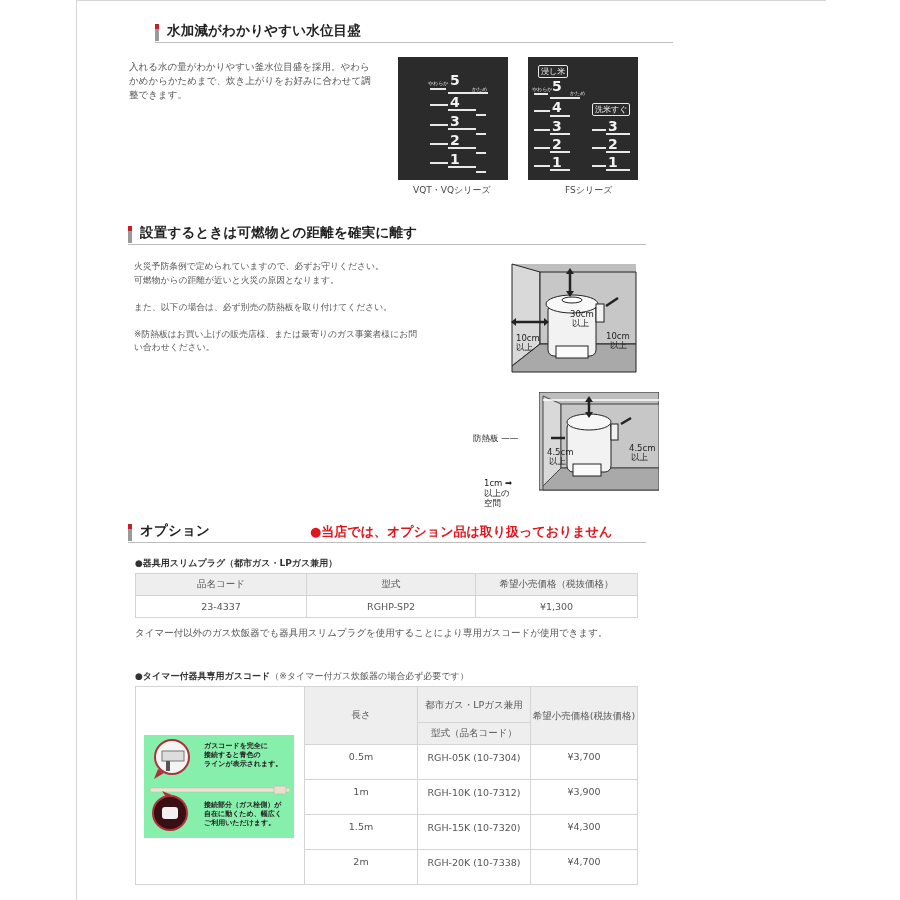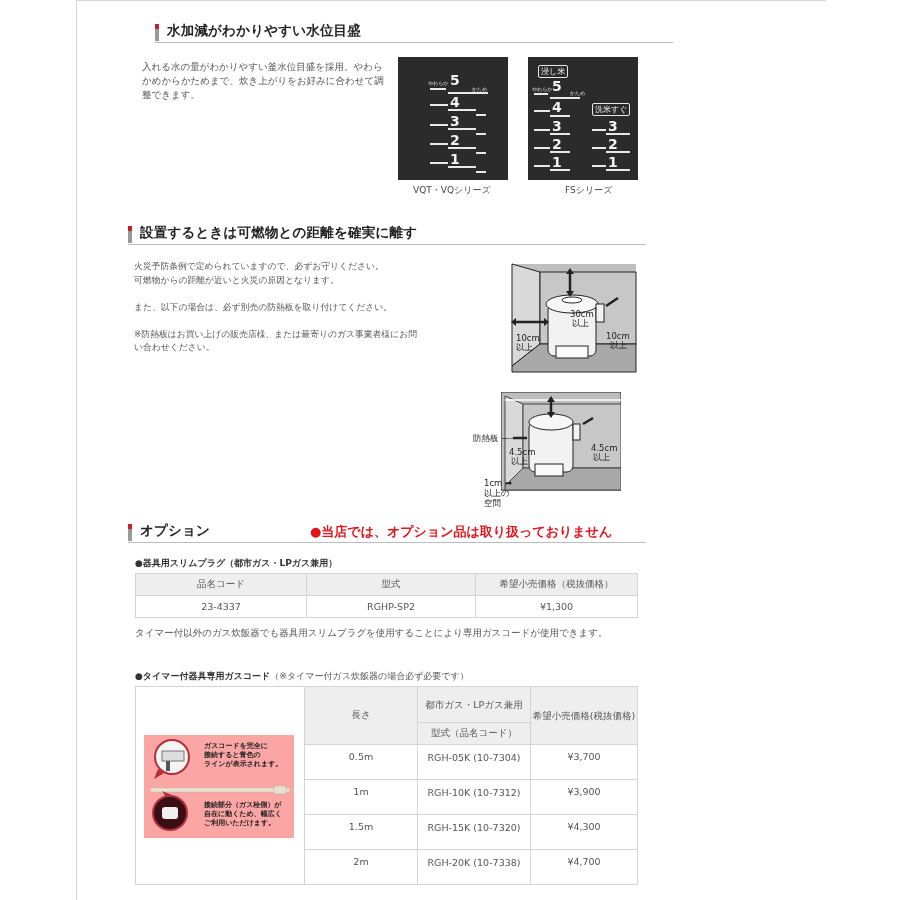--- a/index.html
+++ b/index.html
@@ -49,35 +49,35 @@
   .diag { position: absolute; }
   .diag-label { position: absolute; font-size: 8.5px; line-height: 9px; color: #222; white-space: nowrap; margin-top: 36px; }
 
   
   table { border-collapse: collapse; position: absolute; font-size: 9.5px; color: #555; }
   td, th { border: 1px solid #d4d4d4; text-align: center; font-weight: normal; }
   th { background: #eeeeee; }
   .subhead { position: absolute; font-size: 9px; font-weight: bold; color: #333; white-space: nowrap; }
   .subhead .light { font-weight: normal; color: #555; }
 
-  .cord-img { position: absolute; left: 144px; top: 735px; width: 150px; height: 103px; background: #fca5a5; }
+  .cord-img { position: absolute; left: 144px; top: 735px; width: 150px; height: 103px; background: #86efac; }
   .cord-text { position: absolute; font-size: 7px; line-height: 9px; color: #222; white-space: nowrap; font-weight: bold; }
 </style>
 </head>
 <body>
 
 <div class="frame-left"></div>
 <div class="frame-top"></div>
 
 <div class="section-heading" style="top:22px;margin-left:27px;">
   <div class="heading-bar"></div>
   <div class="heading-text">水加減がわかりやすい水位目盛</div>
 </div>
 
-<div class="para" style="left:142px; top:60px; width:250px;">
+<div class="para" style="left:129px; top:60px; width:250px;">
   <div>入れる水の量がわかりやすい釜水位目盛を採用。やわら</div>
   <div>かめからかためまで、炊き上がりをお好みに合わせて調</div>
   <div>整できます。</div>
 </div>
 
 <div class="gauge" style="left:398px;">
   <div class="tiny" style="left:30px; top:23px;">やわらか</div>
   <div class="lvl" style="left:52px; top:16px;">5</div>
   <div class="tiny" style="left:74px; top:29px;">かため</div>
   <div class="ln" style="left:32px; top:31px; width:16px;"></div>
@@ -169,21 +169,21 @@
   </svg>
   <div class="diag-label" style="left:60px; top:12px;">30cm</div>
   <div class="diag-label" style="left:62px; top:21px;">以上</div>
   <div class="diag-label" style="left:6px; top:36px;">10cm</div>
   <div class="diag-label" style="left:6px; top:45px;">以上</div>
   <div class="diag-label" style="left:96px; top:34px;">10cm</div>
   <div class="diag-label" style="left:100px; top:43px;">以上</div>
 </div>
 
 <div class="diag-label" style="left:550px; top:382px;">15cm以上</div>
-<div class="diag" style="left:501px; top:392px; width:107px; height:100px;">
+<div class="diag" style="left:539px; top:392px; width:107px; height:100px;">
   <svg width="120" height="100" viewBox="0 0 120 100">
     <polygon points="0,0 120,0 120,98 0,98" fill="#bdbdbd" stroke="#222"></polygon>
     <polygon points="4,4 22,12 22,76 4,94" fill="#d9d9d9" stroke="#444"></polygon>
     <polygon points="22,12 120,12 120,76 22,76" fill="#c7c7c7" stroke="#444"></polygon>
     <polygon points="4,94 22,76 120,76 120,98 4,98" fill="#a9a9a9" stroke="#444"></polygon>
     <line x1="4" y1="8" x2="120" y2="8" stroke="#fff" stroke-width="1.5"></line>
     <rect x="28" y="30" width="44" height="50" rx="6" fill="#f2f2f2" stroke="#222"></rect>
     <ellipse cx="50" cy="30" rx="22" ry="8" fill="#f7f7f7" stroke="#222"></ellipse>
     <rect x="72" y="32" width="7" height="16" fill="#f2f2f2" stroke="#222"></rect>
     <rect x="34" y="72" width="28" height="12" fill="#fafafa" stroke="#222"></rect>

